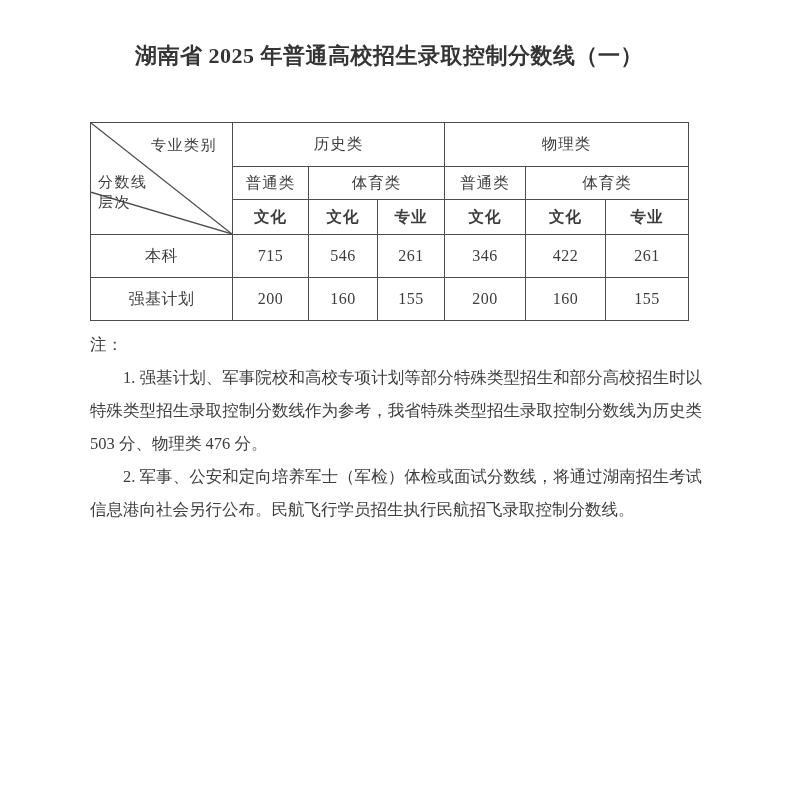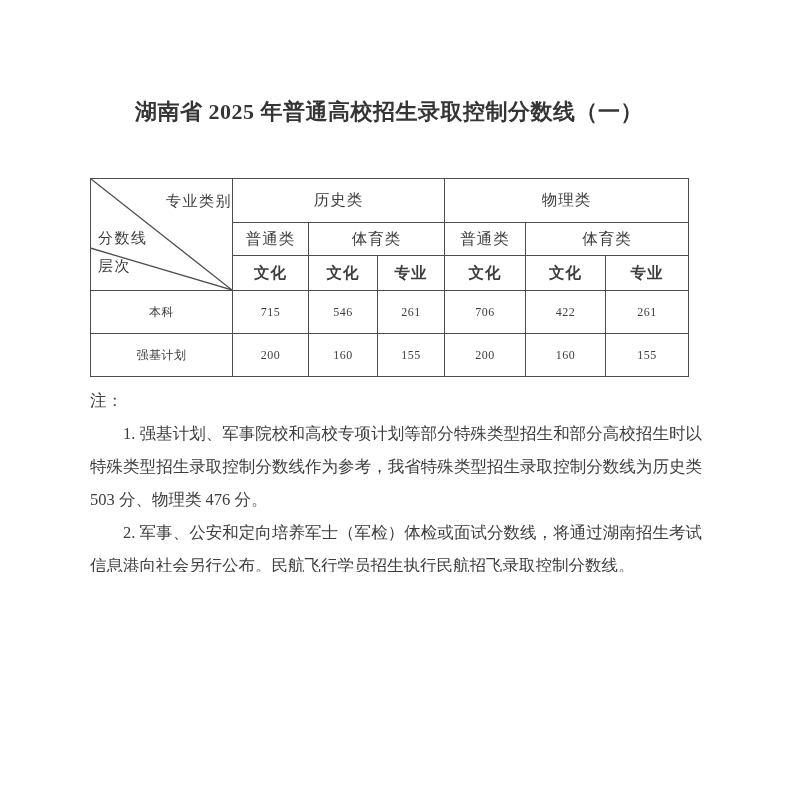--- a/index.html
+++ b/index.html
@@ -9,21 +9,21 @@
   }
   .page {
     position: relative;
     width: 803px;
     height: 572px;
     background: #ffffff;
     color: #3d3d3d;
     font-family: "Liberation Serif", "DejaVu Serif", serif;
     overflow: hidden;
     box-sizing: border-box;
-    padding-top: 96px;
+    padding-top: 40px;
   }
   .title {
     width: 598px;
     margin: 0 0 0 90px;
     text-align: center;
     font-size: 22px;
     font-weight: bold;
     color: #353535;
     letter-spacing: 0.5px;
     line-height: 32px;
@@ -39,41 +39,41 @@
     text-align: center;
     vertical-align: middle;
     font-size: 15.5px;
     color: #3d3d3d;
     padding: 0;
     letter-spacing: 1px;
   }
   tr.row-group td { height: 43px; }
   tr.row-sub td { height: 32px; }
   tr.row-leaf td { height: 34px; font-weight: bold; }
-  tr.row-data td { height: 42px; font-size: 12px; letter-spacing: 0.5px; }
+  tr.row-data td { height: 42px; font-size: 16px; letter-spacing: 0.5px; }
 
   td.corner {
     position: relative;
     padding: 0;
   }
   td.corner svg.diag {
     position: absolute;
     left: 0; top: 0;
     width: 100%; height: 100%;
     display: block;
   }
   td.corner .corner-label {
     position: absolute;
     font-size: 15px;
     letter-spacing: 1.5px;
     white-space: nowrap;
   }
-  .corner-tr { top: 13px; right: 0; }
+  .corner-tr { top: 13px; right: 15px; }
   .corner-ml { top: 50px; left: 7px; }
-  .corner-bl { bottom: 14px; left: 7px; }
+  .corner-bl { bottom: 22px; left: 7px; }
 
   .notes {
     width: 612px;
     margin: 7px 0 0 90px;
     font-size: 16.5px;
     line-height: 33px;
     color: #3d3d3d;
   }
   .notes p {
     margin: 0;
@@ -126,21 +126,21 @@
         <td>专业</td>
         <td>文化</td>
         <td>文化</td>
         <td>专业</td>
       </tr>
       <tr class="row-data">
         <td>本科</td>
         <td>715</td>
         <td>546</td>
         <td>261</td>
-        <td>706</td>
+        <td>346</td>
         <td>422</td>
         <td>261</td>
       </tr>
       <tr class="row-data">
         <td>强基计划</td>
         <td>200</td>
         <td>160</td>
         <td>155</td>
         <td>200</td>
         <td>160</td>

